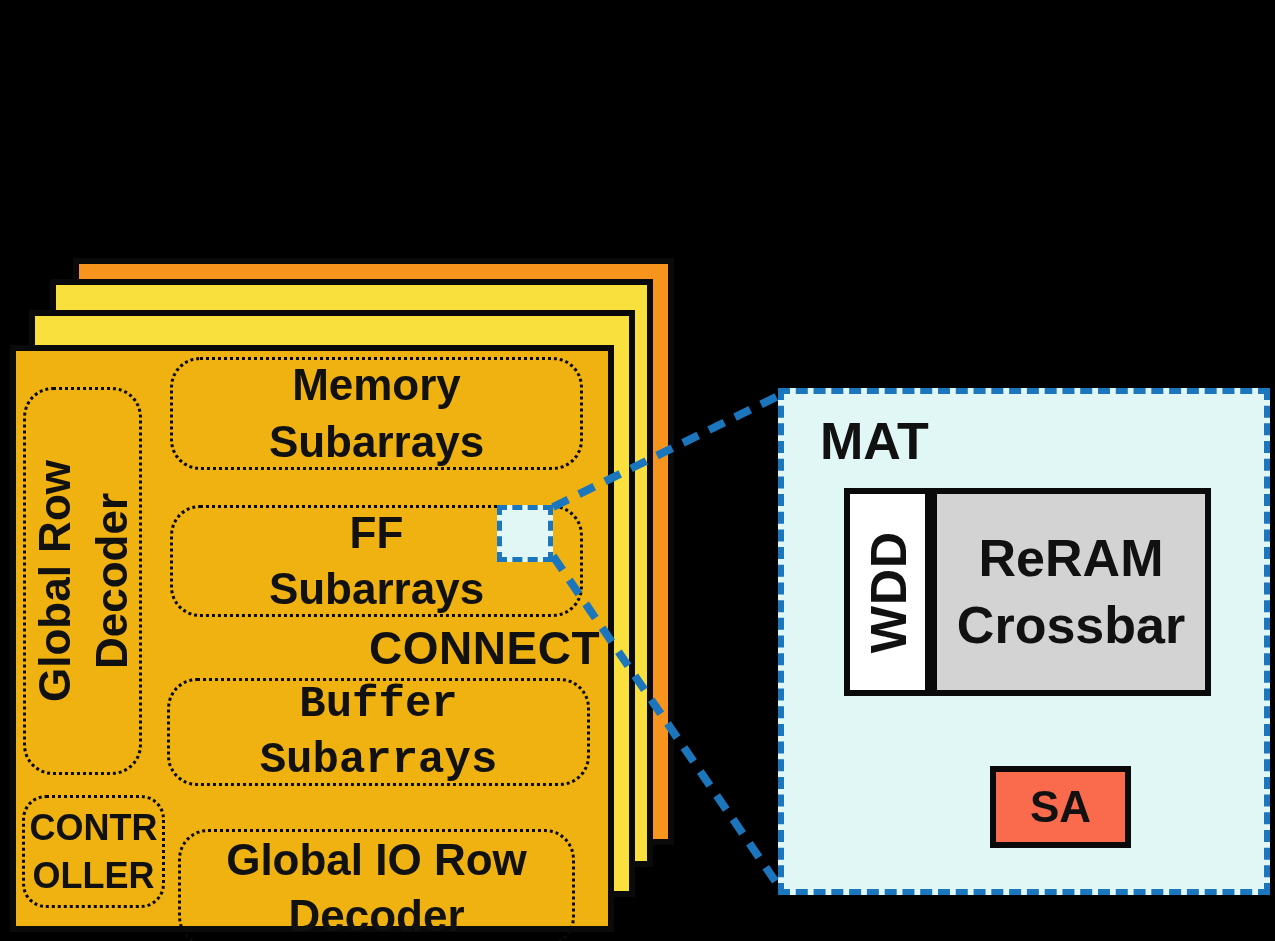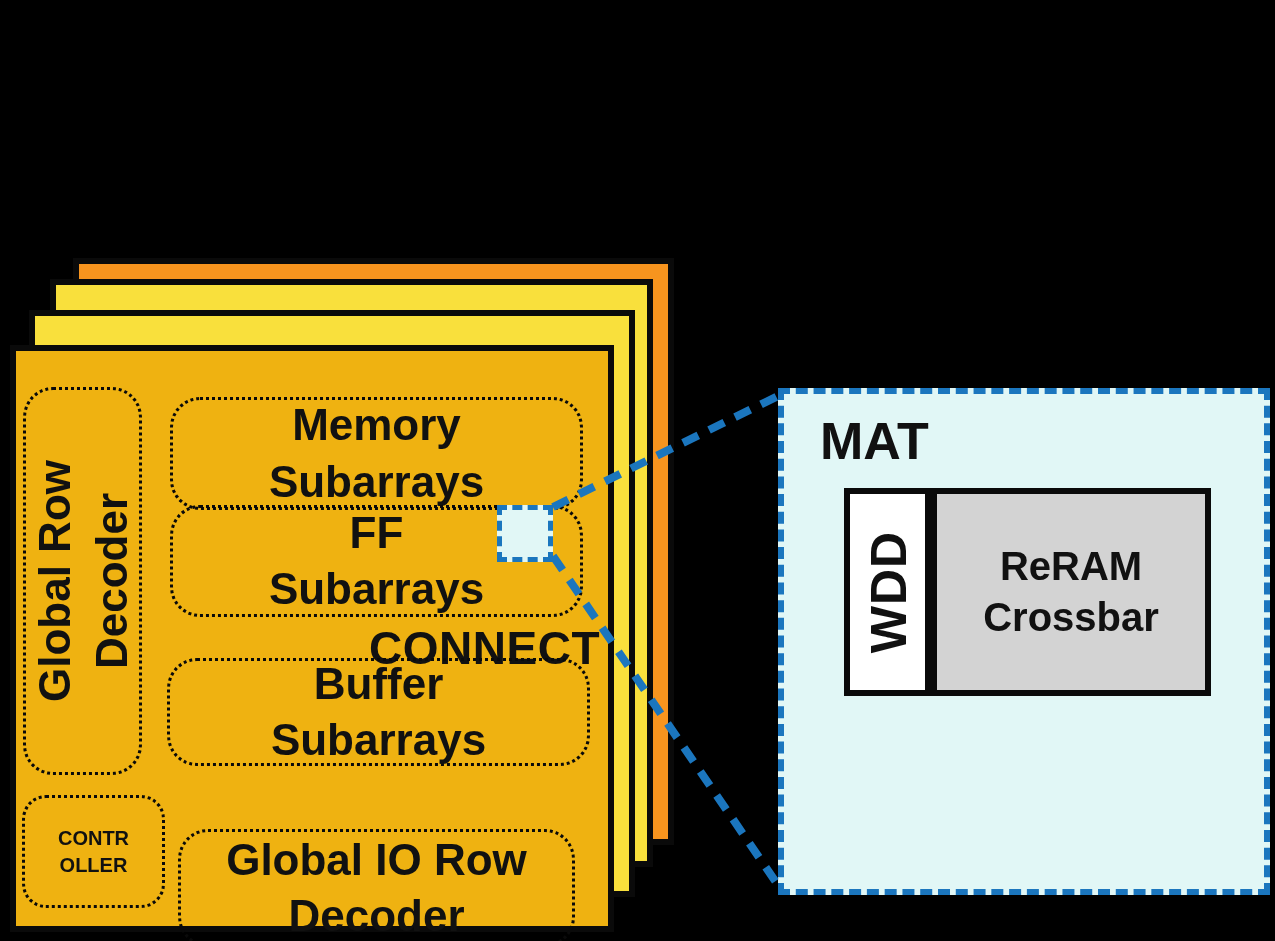--- a/index.html
+++ b/index.html
@@ -34,26 +34,26 @@
   }
   .lbl{white-space:pre-line;font-weight:700;color:var(--text);line-height:1.28;}
   .blk-lbl{font-size:44px;}
 
   .grd-box{left:7px;top:36px;width:119px;height:388px;}
   .grd-text{
     position:absolute;left:50%;top:50%;width:388px;height:119px;
     transform:translate(-50%,-50%) rotate(-90deg);
     display:flex;align-items:center;justify-content:center;text-align:center;
   }
-  .memory-box{left:154px;top:6px;width:413px;height:113px;margin-top:40px;}
+  .memory-box{left:154px;top:6px;width:413px;height:113px;}
   .ff-box{left:154px;top:154px;width:413px;height:112px;}
-  .buffer-box{left:151px;top:307px;width:423px;height:108px;}
+  .buffer-box{left:151px;top:327px;width:423px;height:108px;font-family:Liberation Mono, monospace;}
   .gio-box{left:162px;top:444px;width:397px;height:118px;margin-top:34px;}
   .controller-box{left:6px;top:444px;width:143px;height:113px;border-radius:24px;}
-  .controller-box .lbl{font-size:20px;line-height:1.32;}
+  .controller-box .lbl{font-size:36px;line-height:1.32;}
 
   .connect-lbl{
     position:absolute;right:8px;top:268px;font-size:46px;font-weight:700;
     letter-spacing:0.5px;
   }
 
   .mini-square{
     position:absolute;left:481px;top:154px;width:56px;height:57px;
     background:var(--mat-bg);border:5px dashed var(--blue);
   }
@@ -70,21 +70,21 @@
     display:flex;align-items:center;justify-content:center;text-align:center;
   }
   .wdd-box{left:60px;top:94px;width:87px;height:208px;background:#FFFFFF;}
   .wdd-text{
     position:absolute;left:50%;top:50%;width:208px;height:87px;
     transform:translate(-50%,-50%) rotate(-90deg);
     display:flex;align-items:center;justify-content:center;
   }
   .wdd-text .lbl{font-size:50px;letter-spacing:1px;}
   .crossbar-box{left:147px;top:94px;width:280px;height:208px;background:var(--crossbar-gray);}
-  .crossbar-box .lbl{font-size:40px;}
+  .crossbar-box .lbl{font-size:52px;}
   .colmux-box{left:147px;top:296px;width:279px;height:82px;background:var(--pink);}
   .colmux-box .lbl{font-size:44px;}
   .sa-box{left:206px;top:372px;width:141px;height:82px;background:var(--sa-red);}
   .sa-box .lbl{font-size:44px;}
 </style>
 </head>
 <body>
 
 <div class="canvas">
 
@@ -145,15 +145,18 @@
         <span class="lbl">WDD</span>
       </div>
     </div>
 
     <div class="solidbox crossbar-box">
       <span class="lbl">ReRAM
 Crossbar</span>
     </div>
 
 
+    <div class="solidbox sa-box">
+      <span class="lbl">SA</span>
+    </div>
   </div>
 
 </div>
 
 </body></html>

